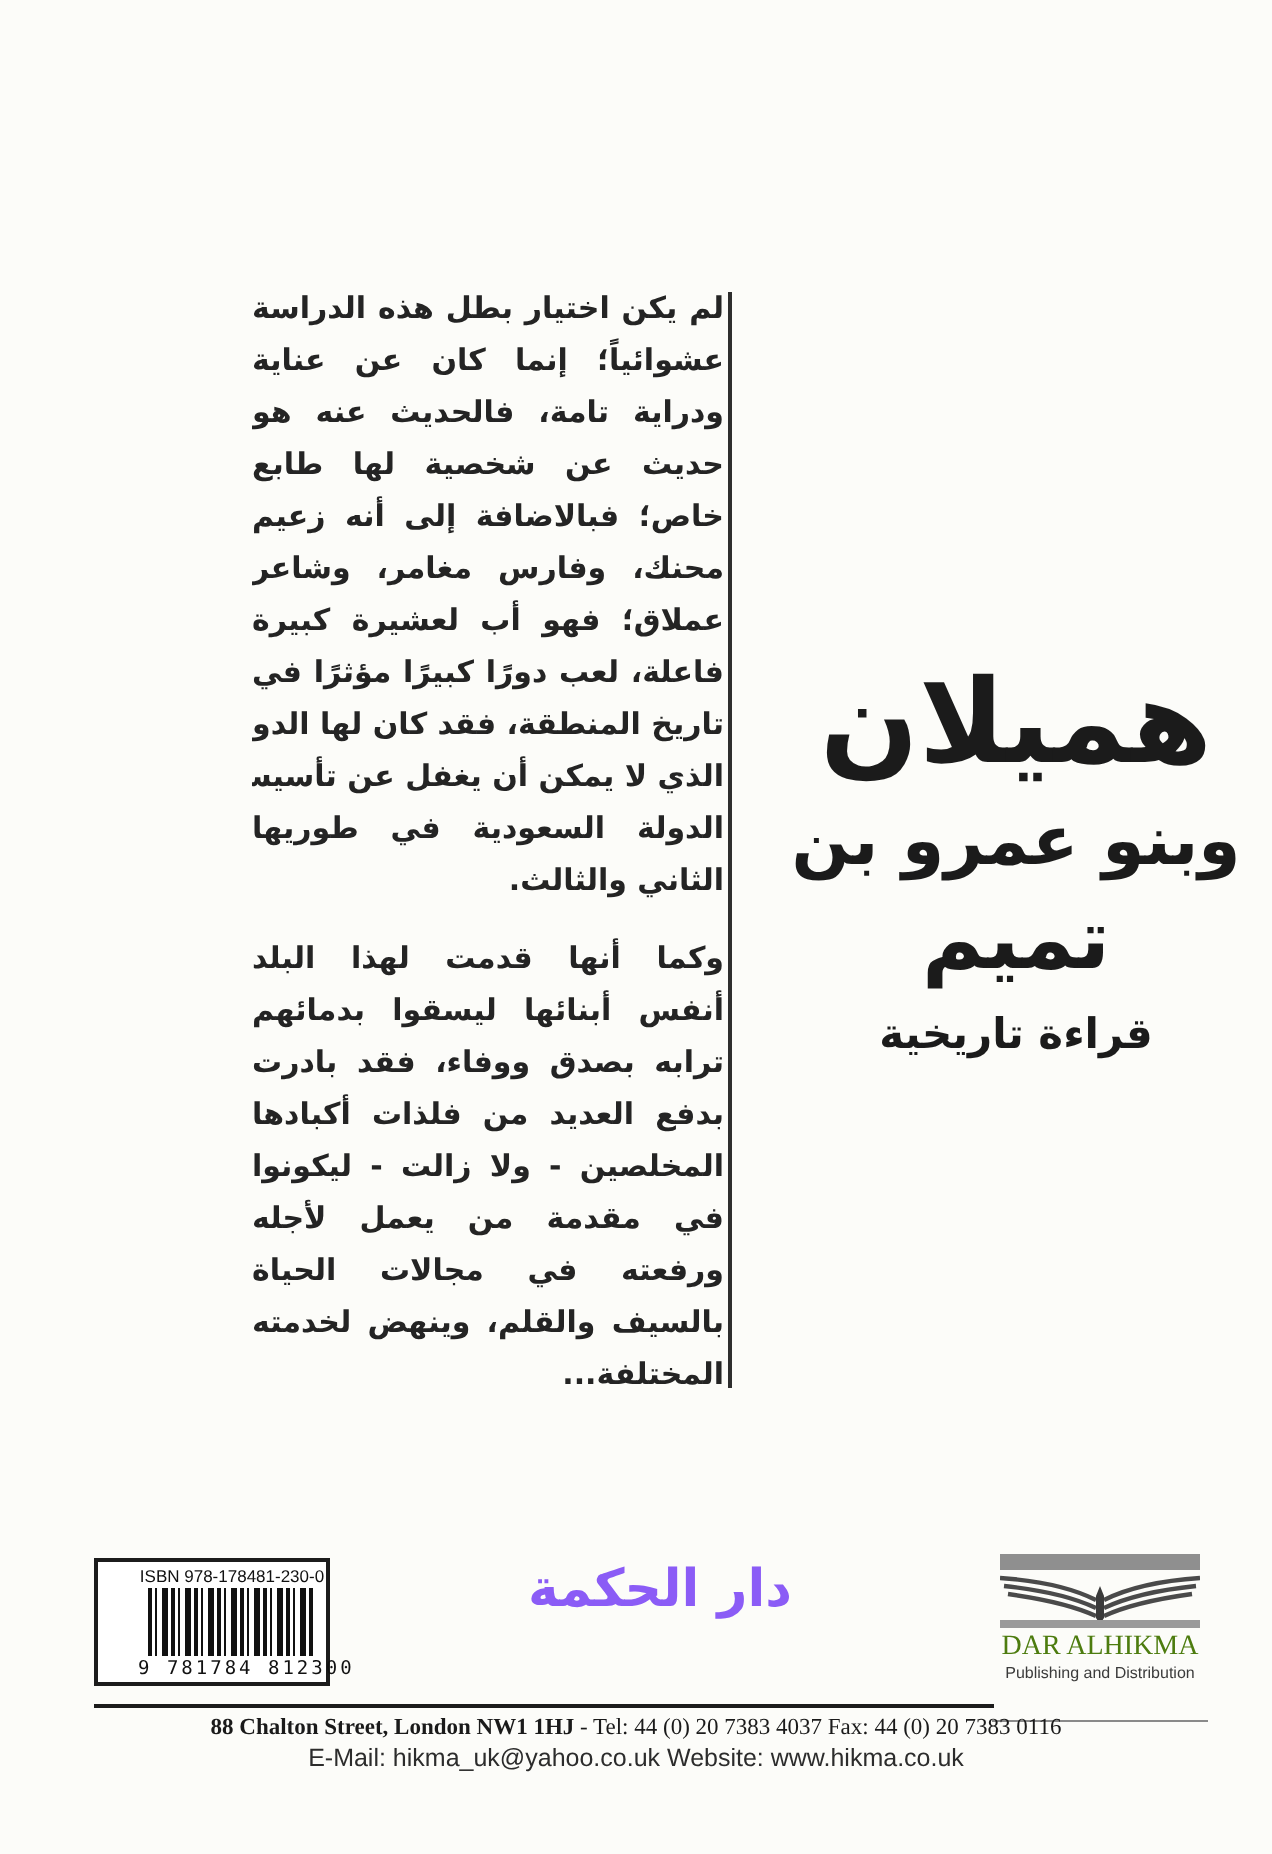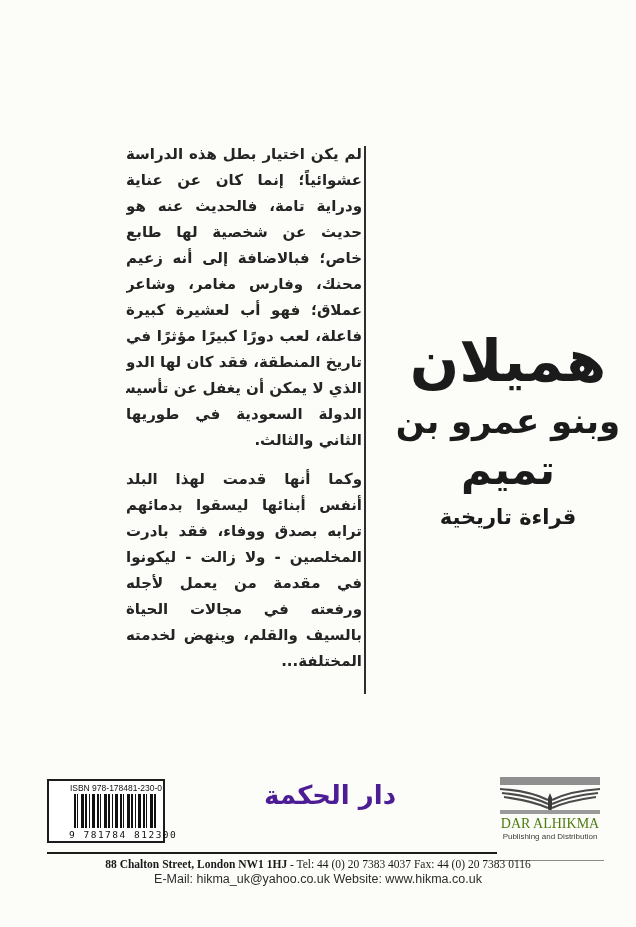--- a/index.html
+++ b/index.html
@@ -102,21 +102,21 @@
 
   
   .publisher-arabic {
     position: absolute;
     left: 263px;
     top: 780px;
     width: 134px;
     direction: rtl;
     text-align: center;
     font-weight: bold;
-    color: #4c1d95;
+    color: #8b5cf6;
   }
   .publisher-arabic .pa-line1 { font-size: 26px; line-height: 31px; }
   .publisher-arabic .pa-line2 { font-size: 22px; line-height: 27px; }
 
   
   .alhikma-logo {
     position: absolute;
     left: 496px;
     top: 777px;
     width: 108px;
@@ -193,20 +193,21 @@
         <div class="body-line">فاعلة، لعب دورًا كبيرًا مؤثرًا في</div>
         <div class="body-line">تاريخ المنطقة، فقد كان لها الدور</div>
         <div class="body-line">الذي لا يمكن أن يغفل عن تأسيس</div>
         <div class="body-line">الدولة السعودية في طوريها</div>
         <div class="body-line">الثاني والثالث.</div>
       </div>
     <div class="paragraph paragraph-2">
         <div class="body-line">وكما أنها قدمت لهذا البلد</div>
         <div class="body-line">أنفس أبنائها ليسقوا بدمائهم</div>
         <div class="body-line">ترابه بصدق ووفاء، فقد بادرت</div>
+        <div class="body-line">بدفع العديد من فلذات أكبادها</div>
         <div class="body-line">المخلصين - ولا زالت - ليكونوا</div>
         <div class="body-line">في مقدمة من يعمل لأجله</div>
         <div class="body-line">ورفعته في مجالات الحياة</div>
         <div class="body-line">بالسيف والقلم، وينهض لخدمته</div>
         <div class="body-line">المختلفة...</div>
       </div>
   </div>
 
   <div class="text-rule"></div>
 

